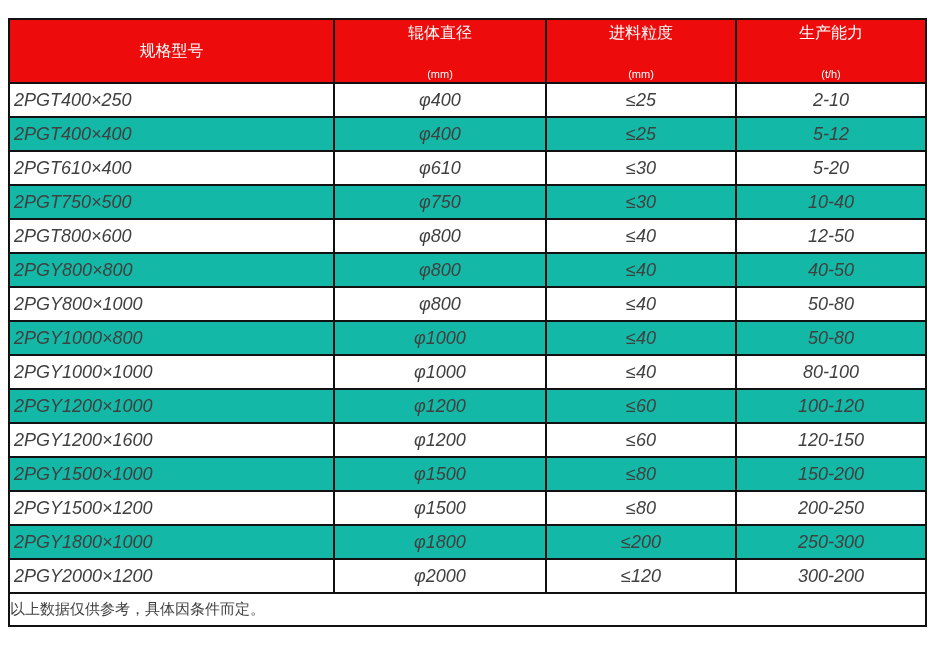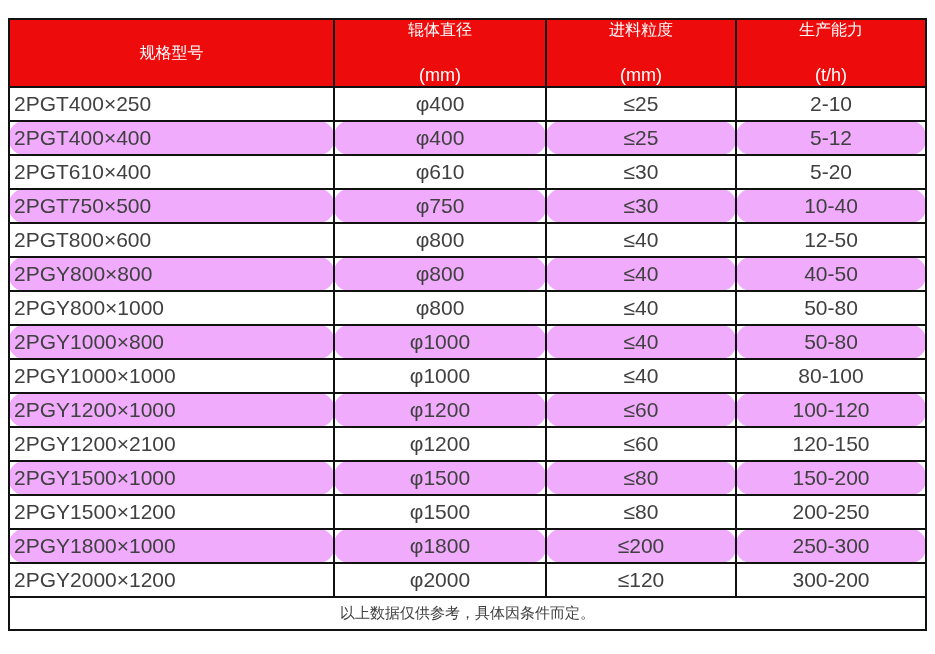--- a/index.html
+++ b/index.html
@@ -31,43 +31,43 @@
     background: #ee0b0b;
     color: #ffffff;
     font-weight: normal;
     font-size: 16px;
     height: 62px;
     text-align: center;
     vertical-align: middle;
   }
   thead th .unit {
     margin-top: 24px;
-    font-size: 18px;
+    font-size: 11px;
   }
   tbody td {
     height: 32px;
     color: #404040;
-    font-size: 21px;
+    font-size: 18px;
     text-align: center;
     vertical-align: middle;
     background: #ffffff;
+    font-style: italic;
   }
   tbody tr.alt td {
-    background: #f0abfc;
-    border-radius: 15px;
+    background: #14b8a6;
   }
   tbody td.left {
     text-align: left;
     padding-left: 4px;
   }
   tfoot td {
     height: 31px;
     color: #404040;
     font-size: 15px;
-    text-align: center;
+    text-align: left;
     vertical-align: middle;
     background: #ffffff;
   }
 </style>
 </head>
 <body>
 
 <div class="table-wrap">
   <table class="spec-table">
     <colgroup>
@@ -150,21 +150,21 @@
           <td>≤40</td>
           <td>80-100</td>
         </tr>
         <tr class="alt">
           <td class="left">2PGY1200×1000</td>
           <td>φ1200</td>
           <td>≤60</td>
           <td>100-120</td>
         </tr>
         <tr>
-          <td class="left">2PGY1200×2100</td>
+          <td class="left">2PGY1200×1600</td>
           <td>φ1200</td>
           <td>≤60</td>
           <td>120-150</td>
         </tr>
         <tr class="alt">
           <td class="left">2PGY1500×1000</td>
           <td>φ1500</td>
           <td>≤80</td>
           <td>150-200</td>
         </tr>

